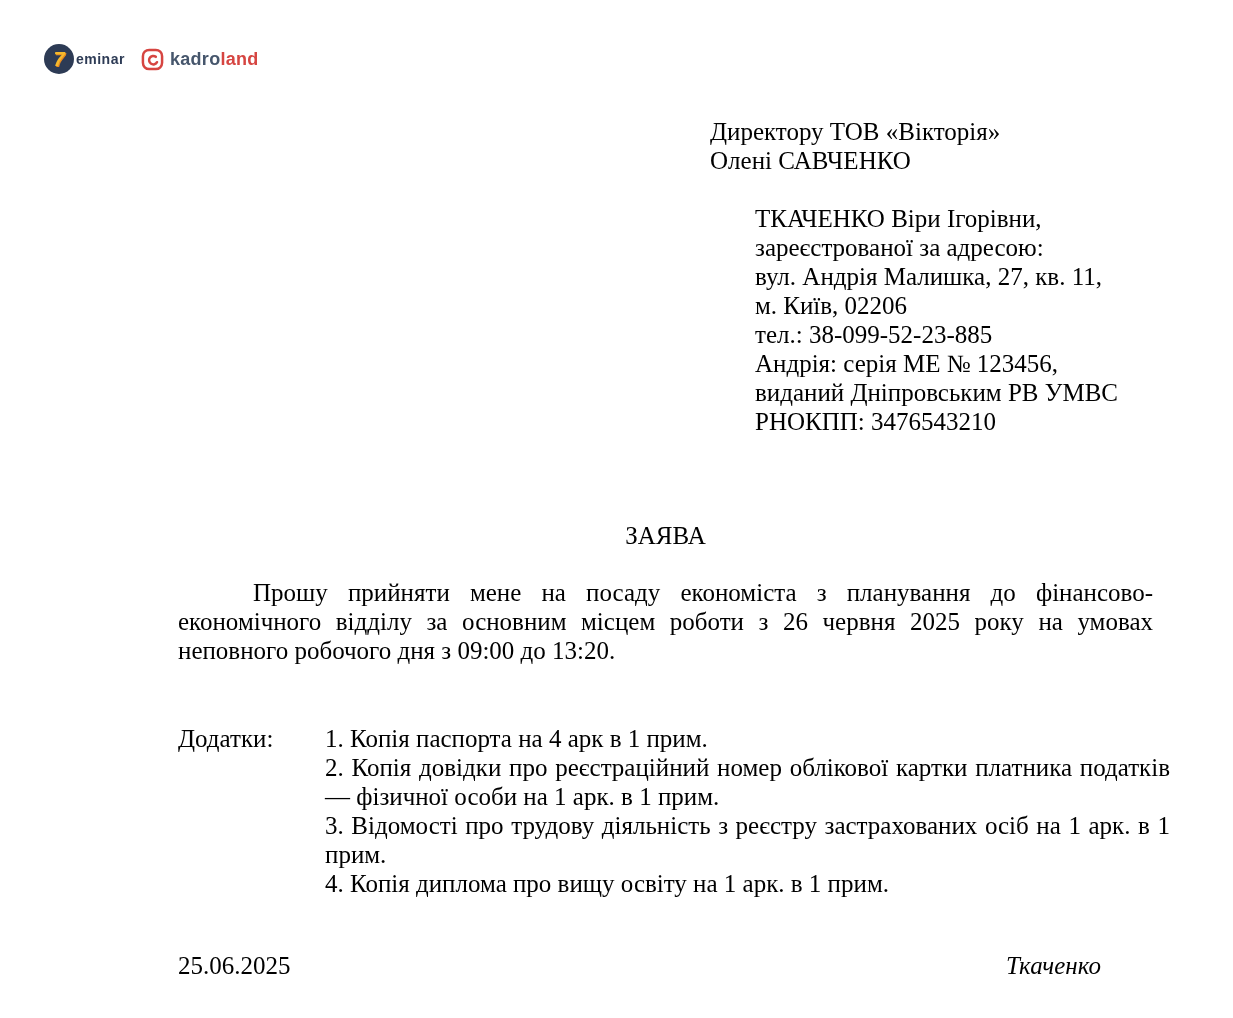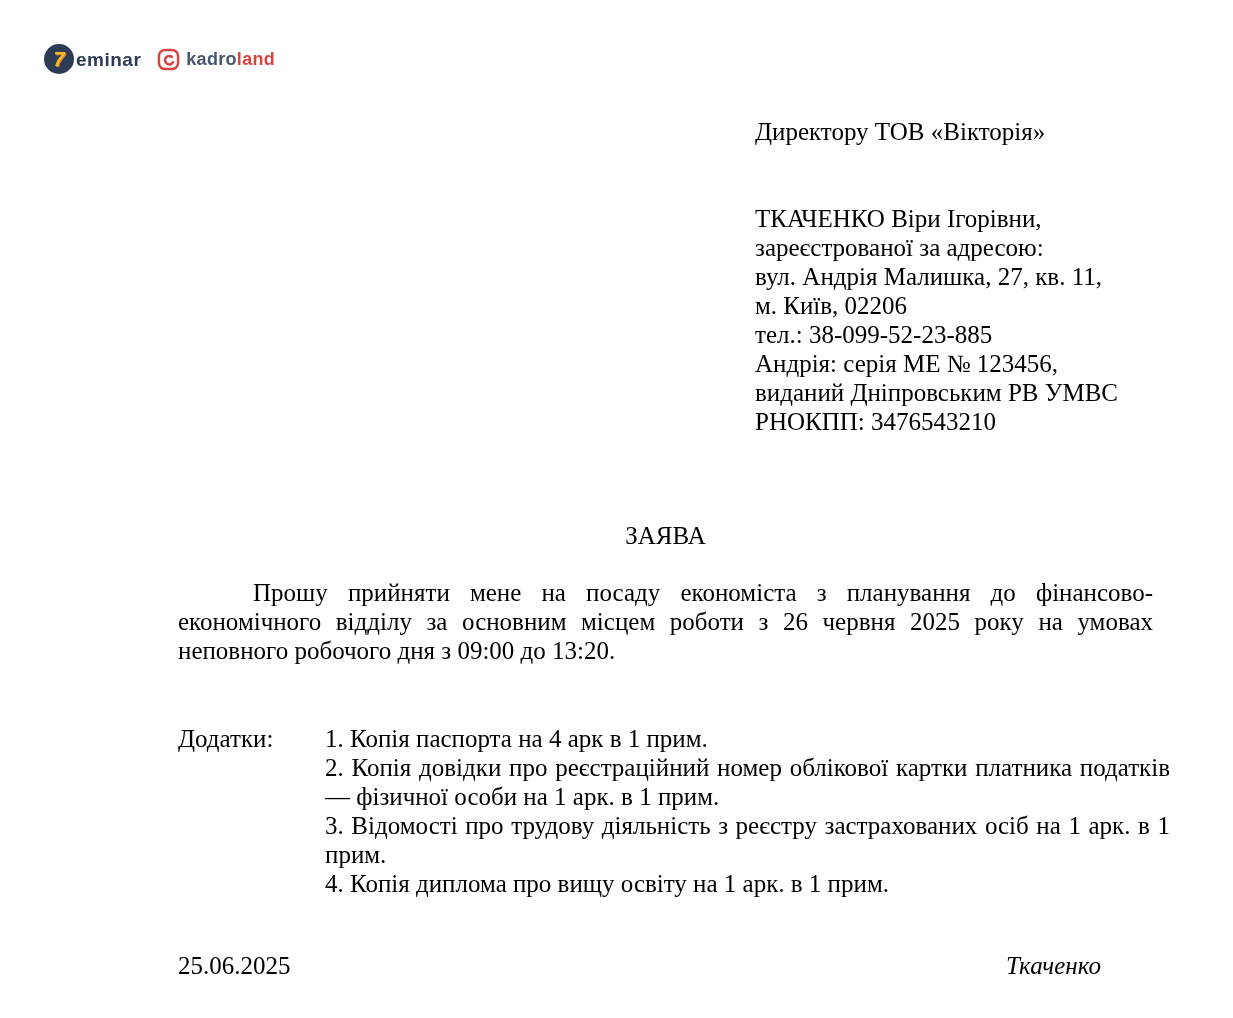--- a/index.html
+++ b/index.html
@@ -31,34 +31,34 @@
     background: #2d3b55;
     display: flex; align-items: center; justify-content: center;
     font-weight: bold; font-size: 20px; line-height: 20px;
     color: #f5b92d;
     text-shadow: 1px 1px 0 #e8891f;
     font-style: italic;
   }
   .seminar-text {
     margin-left: 2px;
     font-weight: bold;
-    font-size: 19px;
+    font-size: 14px;
     letter-spacing: 0.5px;
     color: #2d3b55;
   }
   .kadroland-logo { display: flex; align-items: center; margin-left: 16px; }
   .kadroland-icon { display: block; }
   .kadroland-text { margin-left: 6px; font-weight: 600; font-size: 18px; letter-spacing: 0.3px; }
   .kadro-part { color: #46566c; text-align: right; }
   .land-part  { color: #d64541; }
 
   
   .recipient-block {
     position: absolute;
-    left: 755px; top: 117px;
+    left: 710px; top: 117px;
     width: 400px;
   }
   .applicant-block {
     position: absolute;
     left: 755px; top: 204px;
     width: 400px;
   }
   .addr-line { white-space: nowrap; }
 
   
@@ -116,20 +116,21 @@
     <svg class="kadroland-icon" width="23" height="23" viewBox="0 0 24 24">
       <rect x="2" y="2" width="20" height="20" rx="6.5" fill="none" stroke="#d64541" stroke-width="2.6"></rect>
       <path d="M15.5 9.2 a4.4 4.4 0 1 0 1.2 5.6" fill="none" stroke="#d64541" stroke-width="2.6" stroke-linecap="round"></path>
     </svg>
     <span class="kadroland-text"><span class="kadro-part">kadro</span><span class="land-part">land</span></span>
   </div>
 </div>
 
 <div class="recipient-block">
   <div class="addr-line">Директору ТОВ «Вікторія»</div>
+  <div class="addr-line">Олені САВЧЕНКО</div>
 </div>
 
 <div class="applicant-block">
   <div class="addr-line">ТКАЧЕНКО Віри Ігорівни,</div>
   <div class="addr-line">зареєстрованої за адресою:</div>
   <div class="addr-line">вул. Андрія Малишка, 27, кв. 11,</div>
   <div class="addr-line">м. Київ, 02206</div>
   <div class="addr-line">тел.: 38-099-52-23-885</div>
   <div class="addr-line">Андрія: серія МЕ № 123456,</div>
   <div class="addr-line">виданий Дніпровським РВ УМВС</div>

